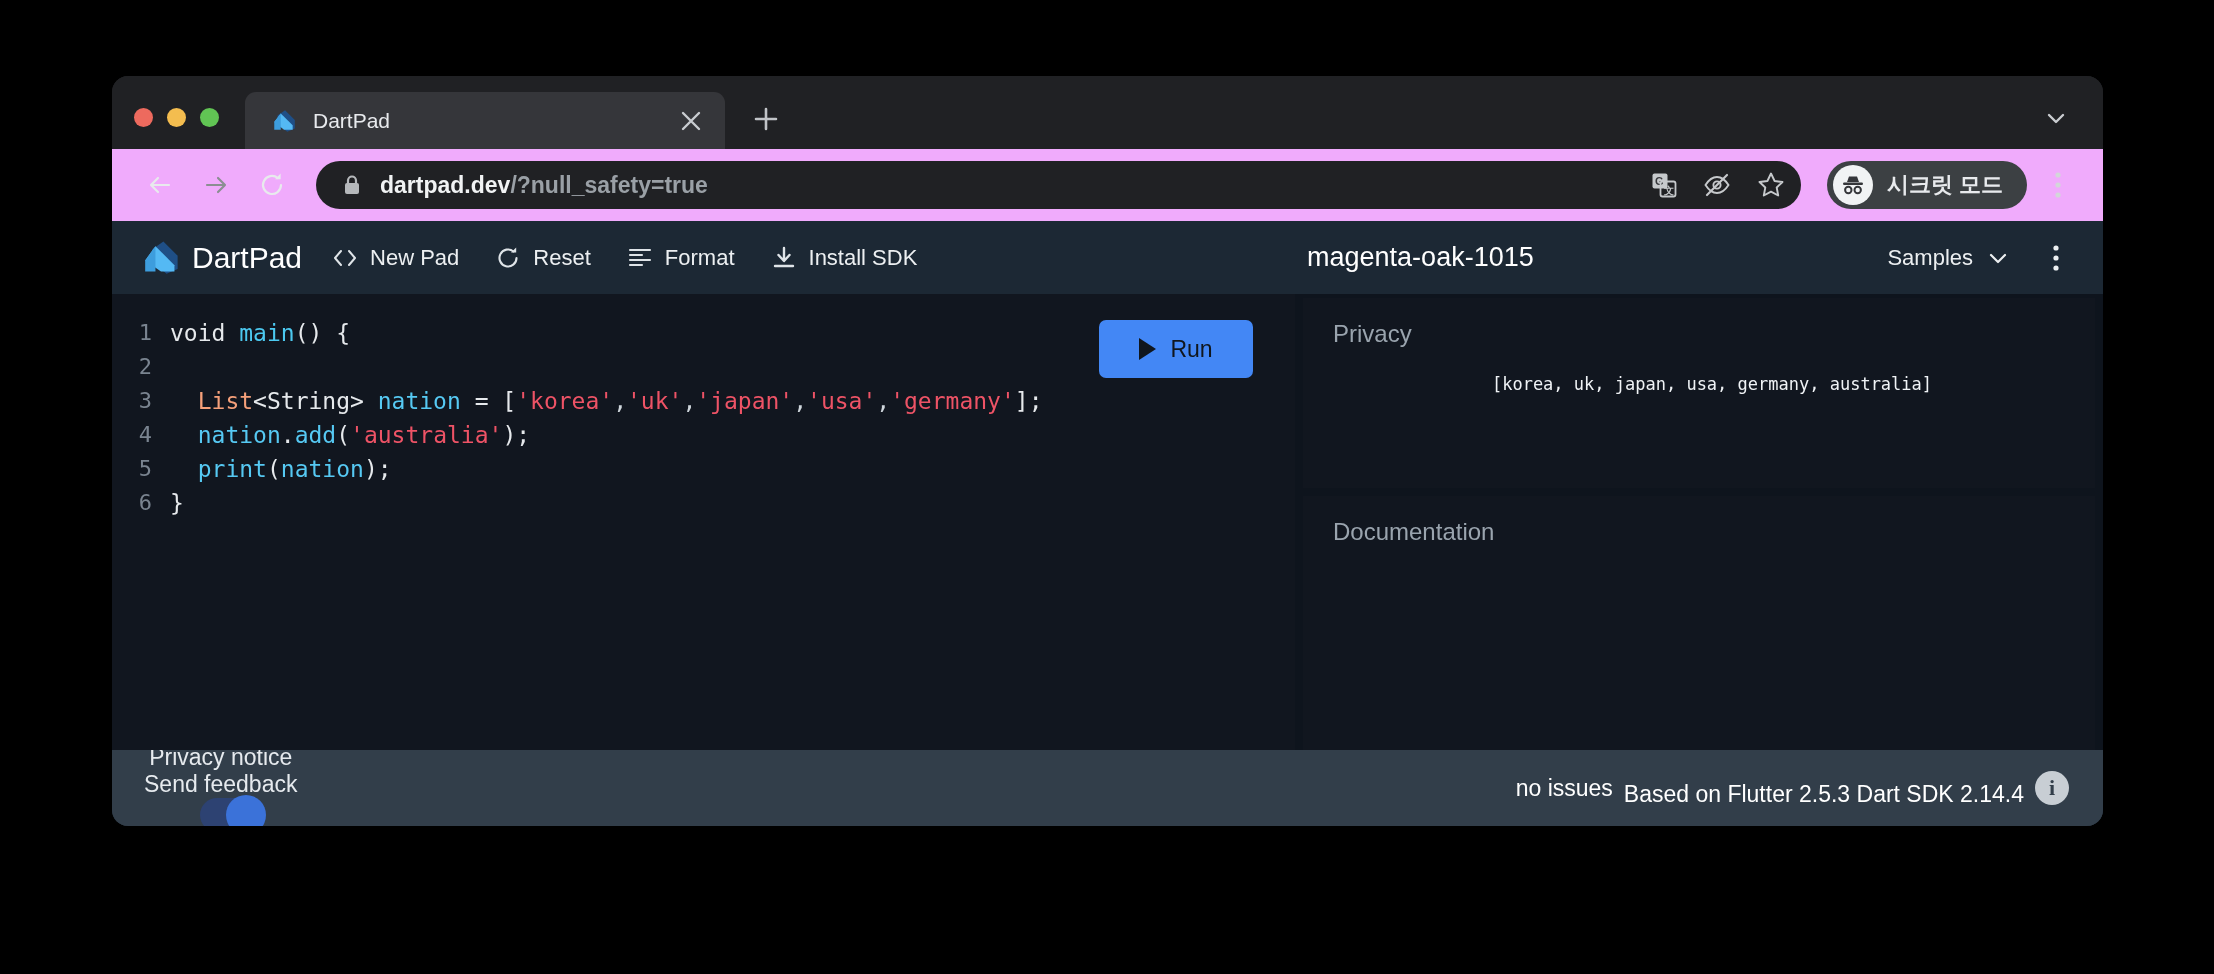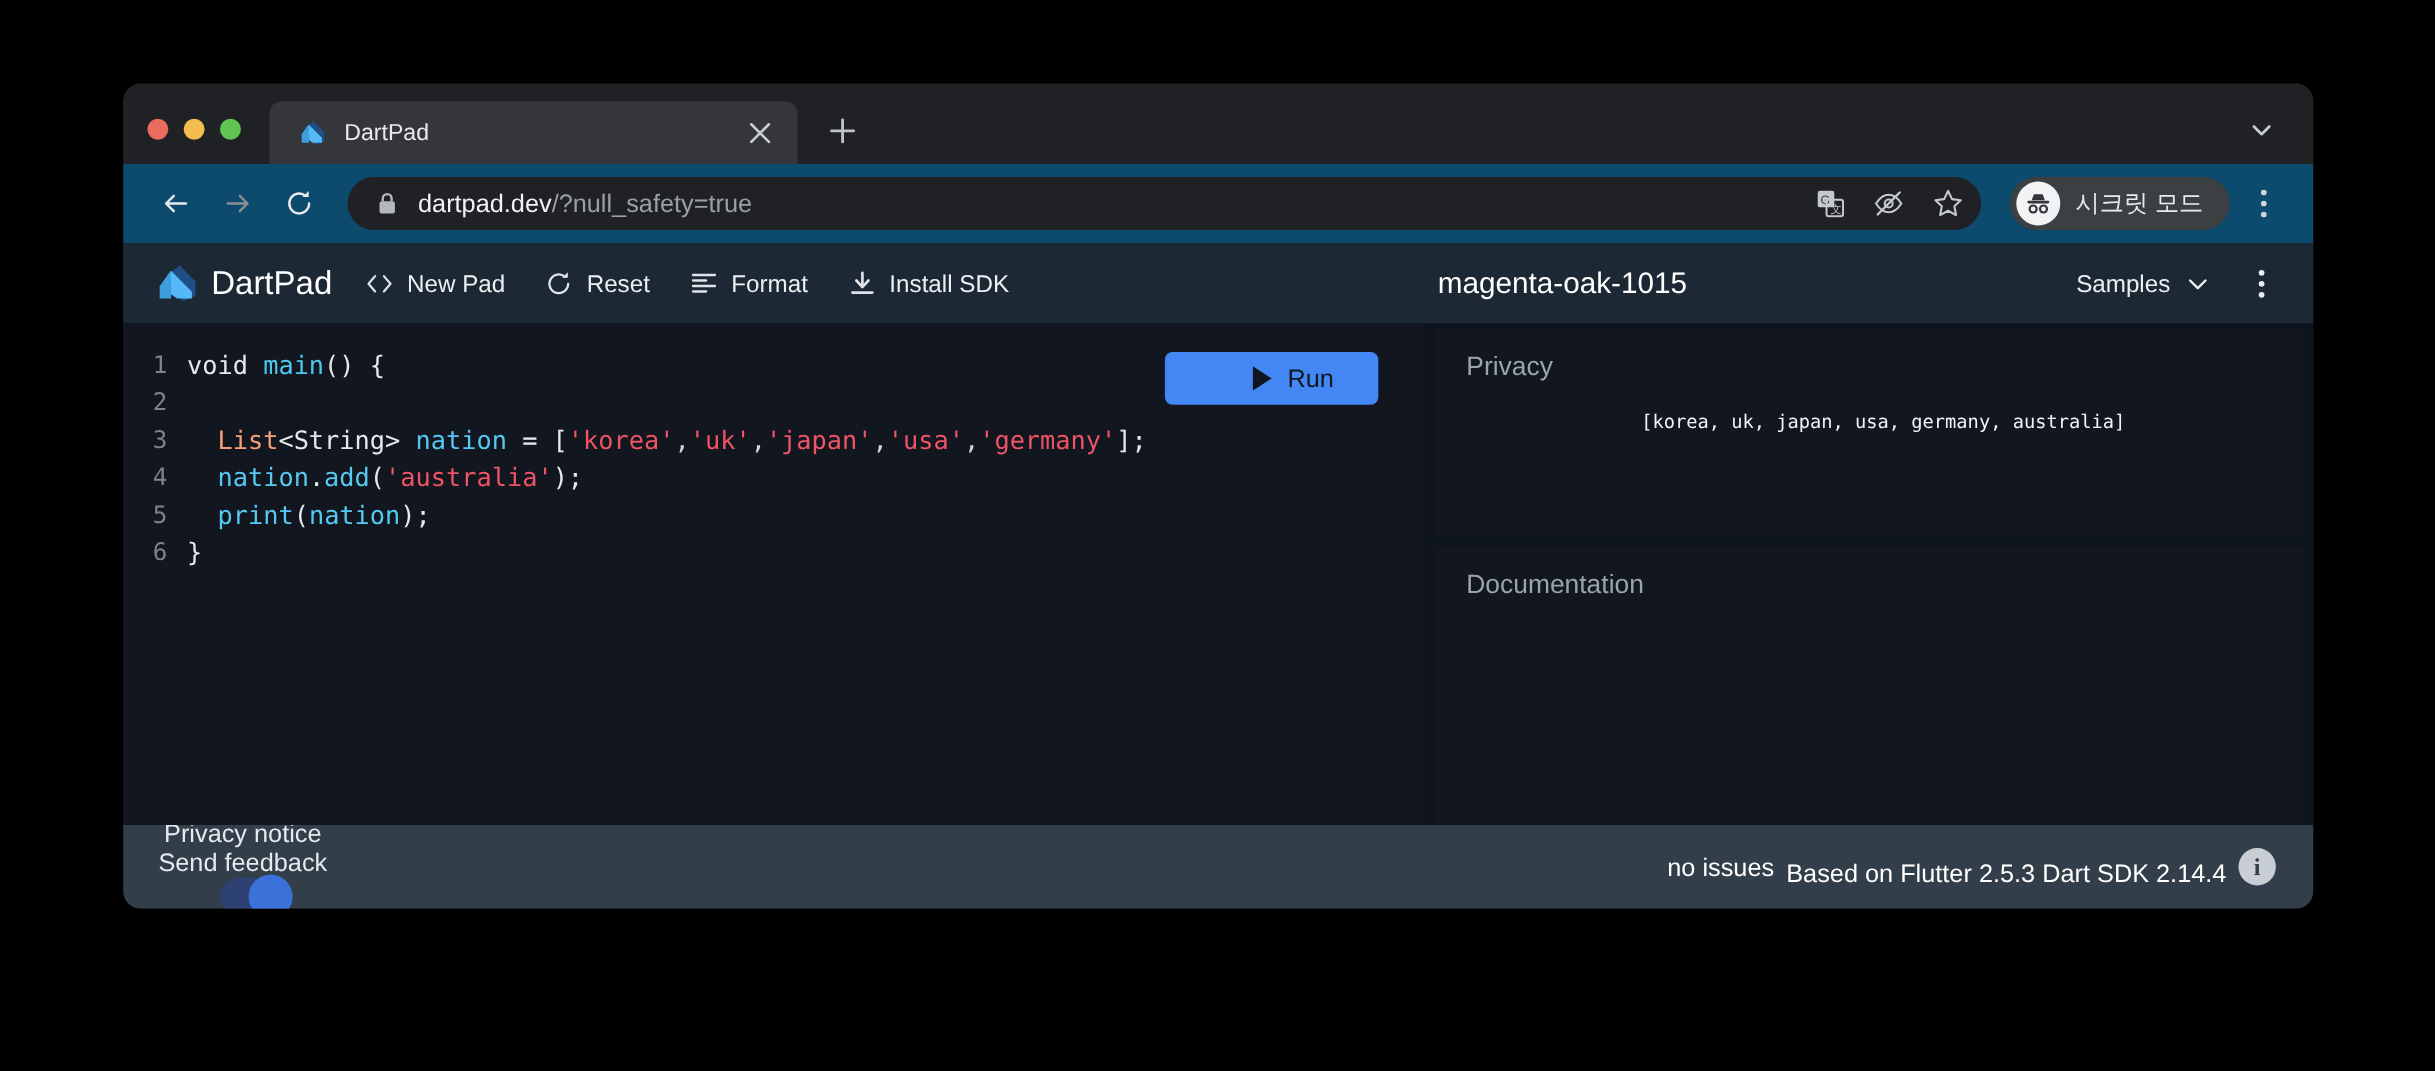--- a/index.html
+++ b/index.html
@@ -100,27 +100,28 @@
     right: 30px;
     bottom: 14px;
     width: 34px; height: 34px;
     display: flex; align-items: center; justify-content: center;
     color: #c9ccd0;
   }
 
   
   .browser-toolbar {
     height: 72px;
-    background: #0c4a6e;
+    background: #f0abfc;
     display: flex;
     align-items: center;
     padding: 0 22px 0 22px;
     box-sizing: border-box;
     flex: none;
     gap: 4px;
+    font-weight: bold;
   }
   .nav-btn {
     width: 52px; height: 52px;
     display: flex; align-items: center; justify-content: center;
     flex: none;
     color: #e8eaed;
   }
   .nav-btn.disabled { color: #8b8e92; }
 
   .omnibox {
@@ -279,30 +280,29 @@
   .t-plain   { color: #e6e9ec; }
   .t-ident   { color: #56c9f3; }
   .t-str     { color: #ee5366; }
   .t-punc    { color: #cfd6dc; }
 
   .run-btn {
     position: absolute;
     top: 26px;
     right: 42px;
     width: 154px;
-    height: 48px;
+    height: 58px;
     background: #4387f5;
     border-radius: 7px;
     display: flex;
     align-items: center;
     justify-content: center;
     gap: 14px;
     color: #10161d;
     font-size: 23px;
-    padding-left: 40px;
   }
   .run-tri {
     width: 0; height: 0;
     border-left: 17px solid #10161d;
     border-top: 11px solid transparent;
     border-bottom: 11px solid transparent;
   }
 
   .right-pane {
     flex: 1;

